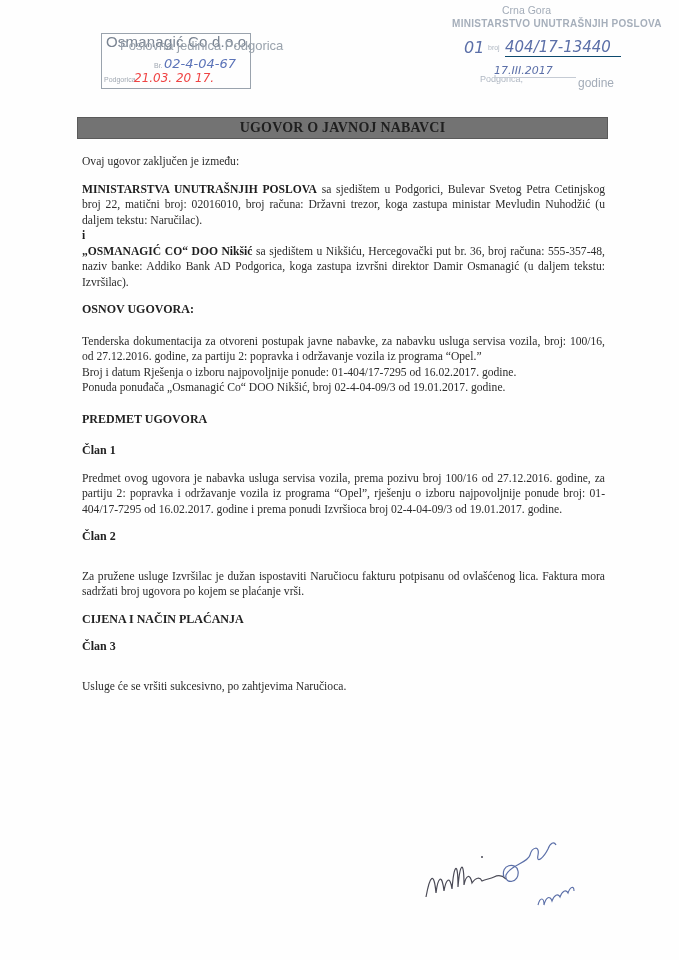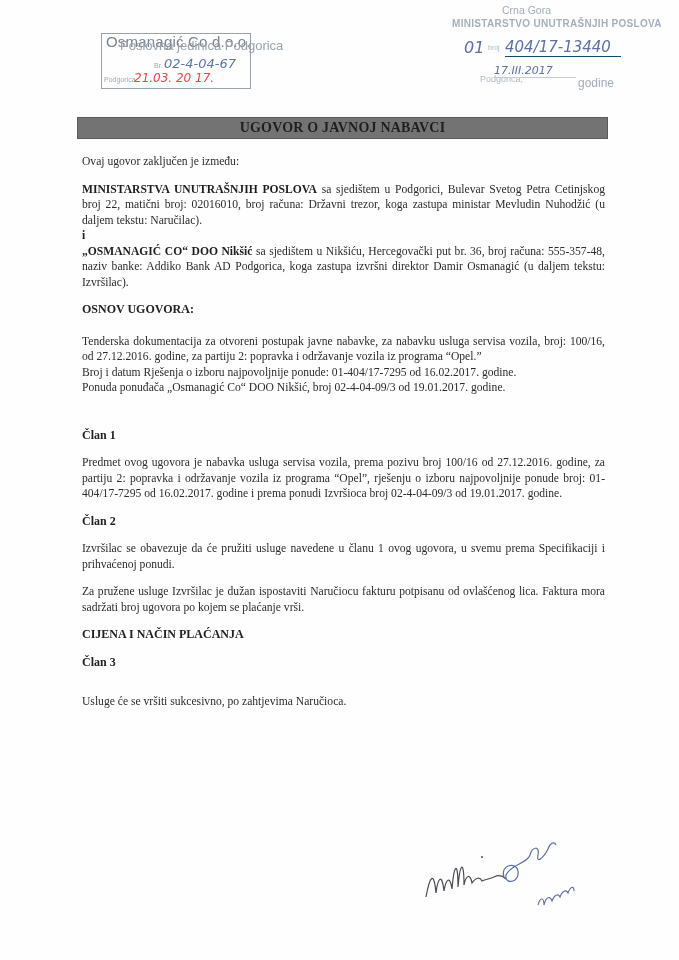--- a/index.html
+++ b/index.html
@@ -194,29 +194,29 @@
     <p><b>„OSMANAGIĆ CO“ DOO Nikšić</b><span> sa sjedištem u Nikšiću, Hercegovački put br. 36, broj računa: 555-357-48, naziv banke: Addiko Bank AD Podgorica, koga zastupa izvršni direktor Damir Osmanagić (u daljem tekstu: Izvršilac).</span></p>
     <div class="gap-m"></div>
 
     <p class="heading">OSNOV UGOVORA:</p>
     <div class="gap-l"></div>
     <p>Tenderska dokumentacija za otvoreni postupak javne nabavke, za nabavku usluga servisa vozila, broj: 100/16, od 27.12.2016. godine, za partiju 2: popravka i održavanje vozila iz programa “Opel.”</p>
     <p>Broj i datum Rješenja o izboru najpovoljnije ponude: 01-404/17-7295 od 16.02.2017. godine.</p>
     <p>Ponuda ponuđača „Osmanagić Co“ DOO Nikšić, broj 02-4-04-09/3 od 19.01.2017. godine.</p>
     <div class="gap-l"></div>
 
+    <p class="heading">PREDMET  UGOVORA</p>
     <div class="gap-l"></div>
     <p class="heading">Član 1</p>
     <div class="gap-m"></div>
     <p>Predmet ovog ugovora je nabavka usluga servisa vozila, prema pozivu broj 100/16 od 27.12.2016. godine, za partiju 2: popravka i održavanje vozila iz programa “Opel”, rješenju o izboru  najpovoljnije  ponude broj: 01-404/17-7295 od 16.02.2017. godine i prema ponudi Izvršioca broj 02-4-04-09/3 od 19.01.2017. godine.</p>
     <div class="gap-m"></div>
 
     <p class="heading">Član 2</p>
     <div class="gap-m"></div>
-    <p>Izvršilac se obavezuje da će pružiti usluge navedene u članu 1 ovog ugovora, u  svemu  prema Specifikaciji  i  prihvaćenoj  ponudi.</p>
     <div class="gap-m"></div>
     <p>Za pružene usluge Izvršilac je dužan ispostaviti Naručiocu fakturu potpisanu od ovlašćenog lica. Faktura mora sadržati broj ugovora  po  kojem  se  plaćanje  vrši.</p>
     <div class="gap-m"></div>
 
     <p class="heading">CIJENA I NAČIN PLAĆANJA</p>
     <div class="gap-m"></div>
     <p class="heading">Član 3</p>
     <div class="gap-m"></div>
     <div class="gap-m"></div>
     <p>Usluge  će se vršiti  sukcesivno, po zahtjevima Naručioca.</p>

